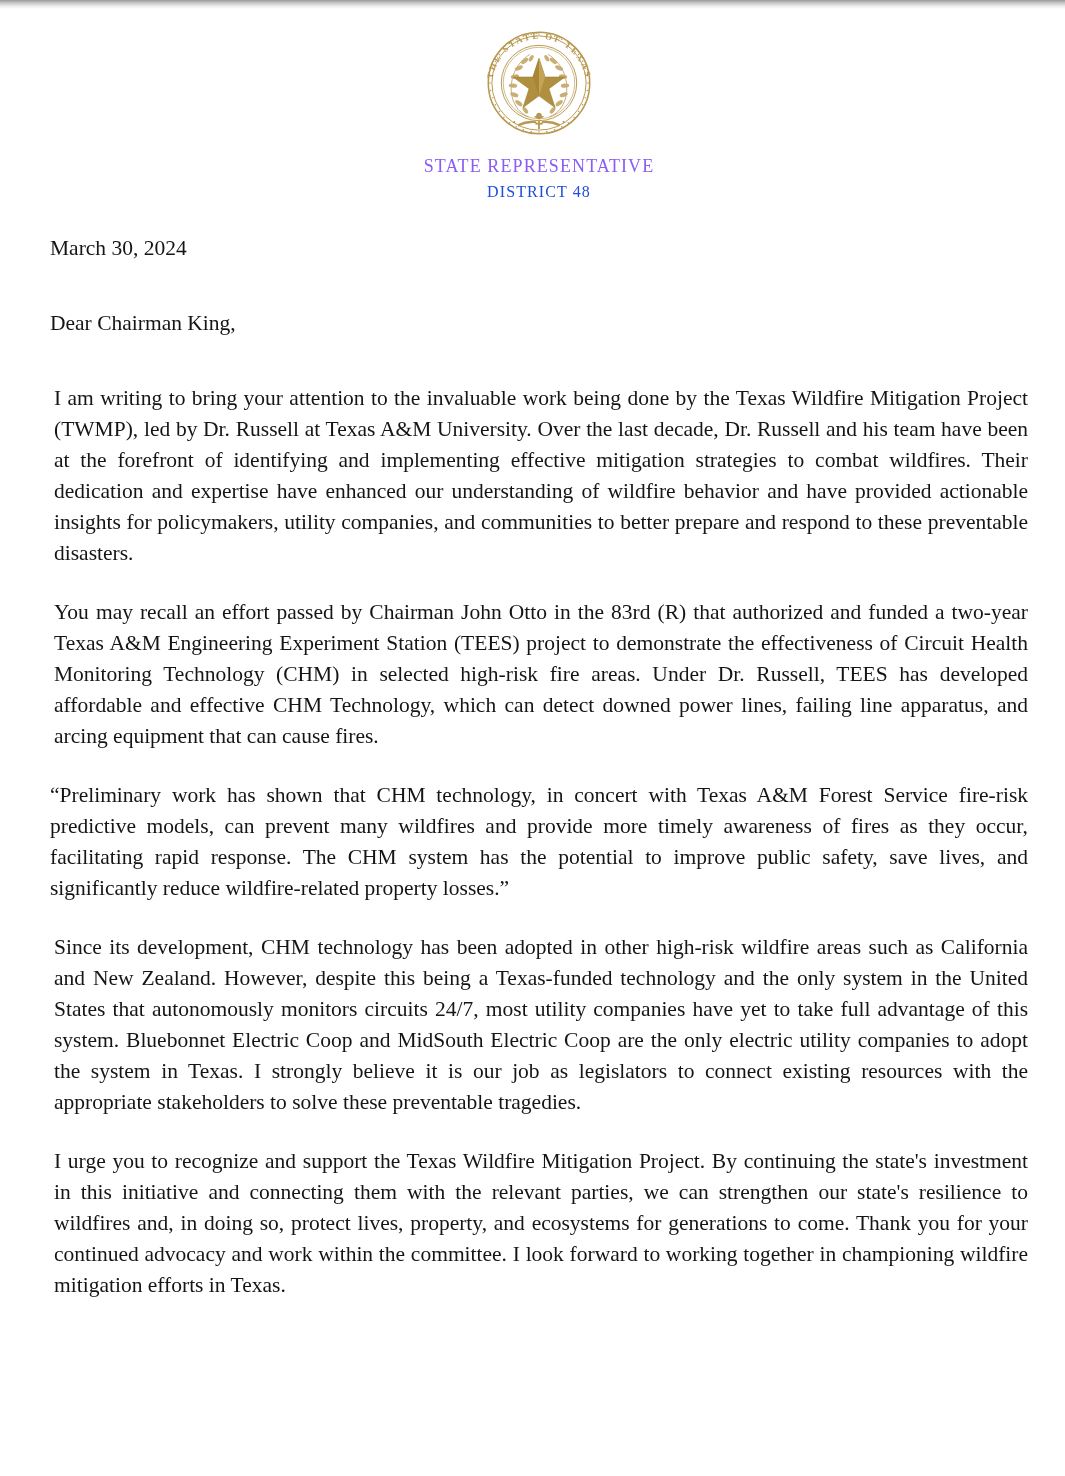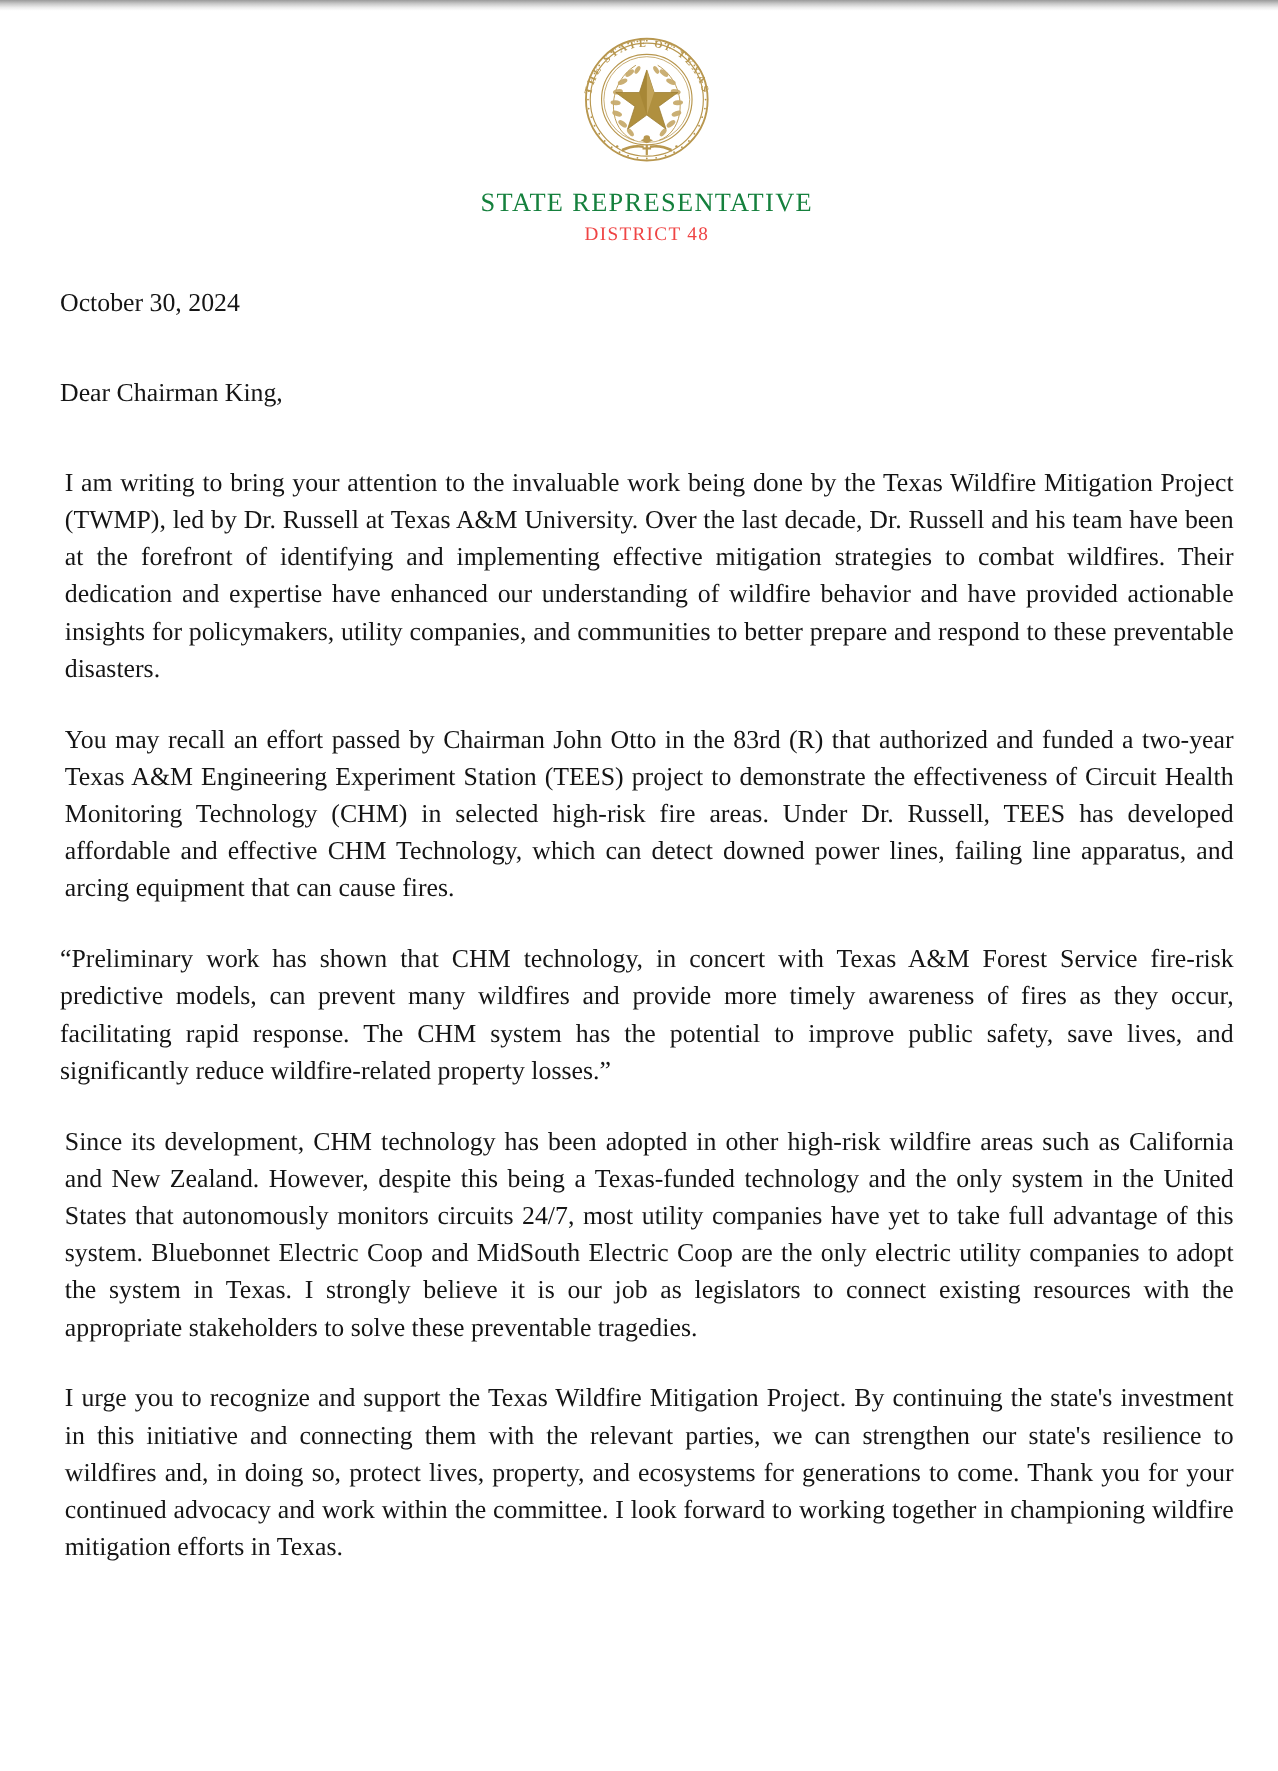--- a/index.html
+++ b/index.html
@@ -58,32 +58,32 @@
     font-weight: bold;
     font-size: 35px;
     letter-spacing: 1.6px;
     color: #0d0d0d;
     margin-top: 14px;
     line-height: 1.05;
   }
 
   .rep-title {
     font-family: "Liberation Serif", "DejaVu Serif", serif;
-    font-size: 22px;
+    font-size: 18px;
     letter-spacing: 1.1px;
-    color: #15803d;
+    color: #8b5cf6;
     margin-top: 9px;
     line-height: 1.05;
   }
 
   .rep-district {
     font-family: "Liberation Serif", "DejaVu Serif", serif;
     font-size: 16px;
     letter-spacing: 1.1px;
-    color: #ef4444;
+    color: #1d4ed8;
     margin-top: 8px;
     line-height: 1.05;
   }
 
   
   .body-block {
     margin-top: 32px;
     font-size: 21.5px;
     line-height: 31px;
   }
@@ -228,21 +228,21 @@
           </g>
         </svg>
       </div>
 
       <div class="rep-title">STATE REPRESENTATIVE</div>
       <div class="rep-district">DISTRICT 48</div>
     </div>
 
     <div class="body-block">
 
-      <div class="date-line">October 30, 2024</div>
+      <div class="date-line">March 30, 2024</div>
 
 
       <div class="salutation">Dear Chairman King,</div>
 
       <p class="para">I am writing to bring your attention to the invaluable work being done by the Texas Wildfire Mitigation Project (TWMP), led by Dr. Russell at Texas A&amp;M University. Over the last decade, Dr. Russell and his team have been at the forefront of identifying and implementing effective mitigation strategies to combat wildfires. Their dedication and expertise have enhanced our understanding of wildfire behavior and have provided actionable insights for policymakers, utility companies, and communities to better prepare and respond to these preventable disasters.</p>
 
       <p class="para">You may recall an effort passed by Chairman John Otto in the 83rd (R) that authorized and funded a two-year Texas A&amp;M Engineering Experiment Station (TEES) project to demonstrate the effectiveness of Circuit Health Monitoring Technology (CHM) in selected high-risk fire areas. Under Dr. Russell, TEES has developed affordable and effective CHM Technology, which can detect downed power lines, failing line apparatus, and arcing equipment that can cause fires.</p>
 
       <p class="quote">“Preliminary work has shown that CHM technology, in concert with Texas A&amp;M Forest Service fire-risk predictive models, can prevent many wildfires and provide more timely awareness of fires as they occur, facilitating rapid response. The CHM system has the potential to improve public safety, save lives, and significantly reduce wildfire-related property losses.”</p>
 

